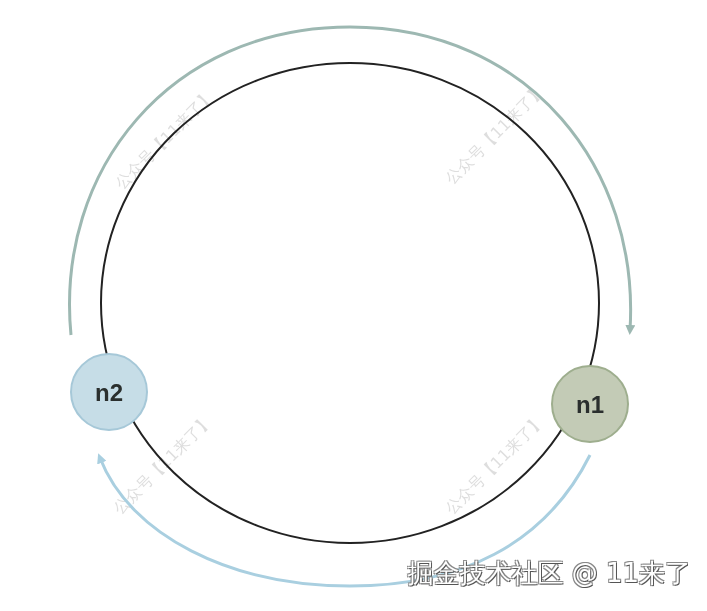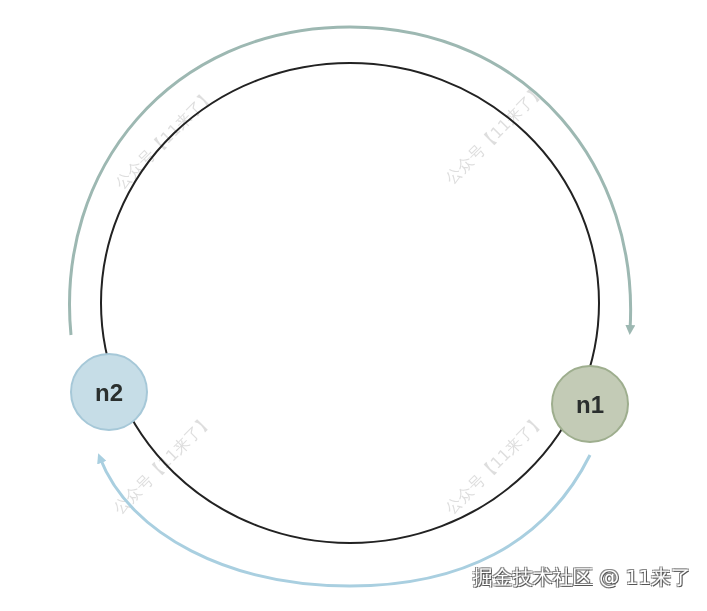--- a/index.html
+++ b/index.html
@@ -2,21 +2,21 @@
 <html><head>
   <meta charset="utf-8">
   <style>
     html, body { margin: 0; padding: 0; background: #ffffff; }
     body { width: 707px; height: 611px; position: relative; overflow: hidden;
            font-family: "Liberation Sans", "DejaVu Sans", sans-serif; }
     #diagram { position: absolute; left: 0; top: 0; width: 707px; height: 611px; }
     .node-label { font-family: "Liberation Sans", "DejaVu Sans", sans-serif; font-weight: bold; font-size: 24px; fill: #2a2f2e; }
     .wm { font-family: "DejaVu Sans", sans-serif; font-size: 16px; fill: #dedede; }
     .footer { position: absolute; right: 16px; bottom: 20px; font-family: "DejaVu Sans", sans-serif;
-              font-size: 20px; color: #ffffff; letter-spacing: 0px;
+              font-size: 26px; color: #ffffff; letter-spacing: 0px;
               text-shadow: 1px 1px 0 #555, -1px -1px 0 #888, 1px -1px 0 #888, -1px 1px 0 #888; }
   </style>
 </head>
 <body>
 
 <svg id="diagram" viewBox="0 0 707 611" xmlns="http://www.w3.org/2000/svg">
   <defs>
     <marker id="arrow-green" markerWidth="10" markerHeight="10" refX="5" refY="5" orient="auto" markerUnits="userSpaceOnUse" viewBox="0 0 10 10">
       <path d="M0,0 L10,5 L0,10 Z" fill="#9db8b2"></path>
     </marker>

